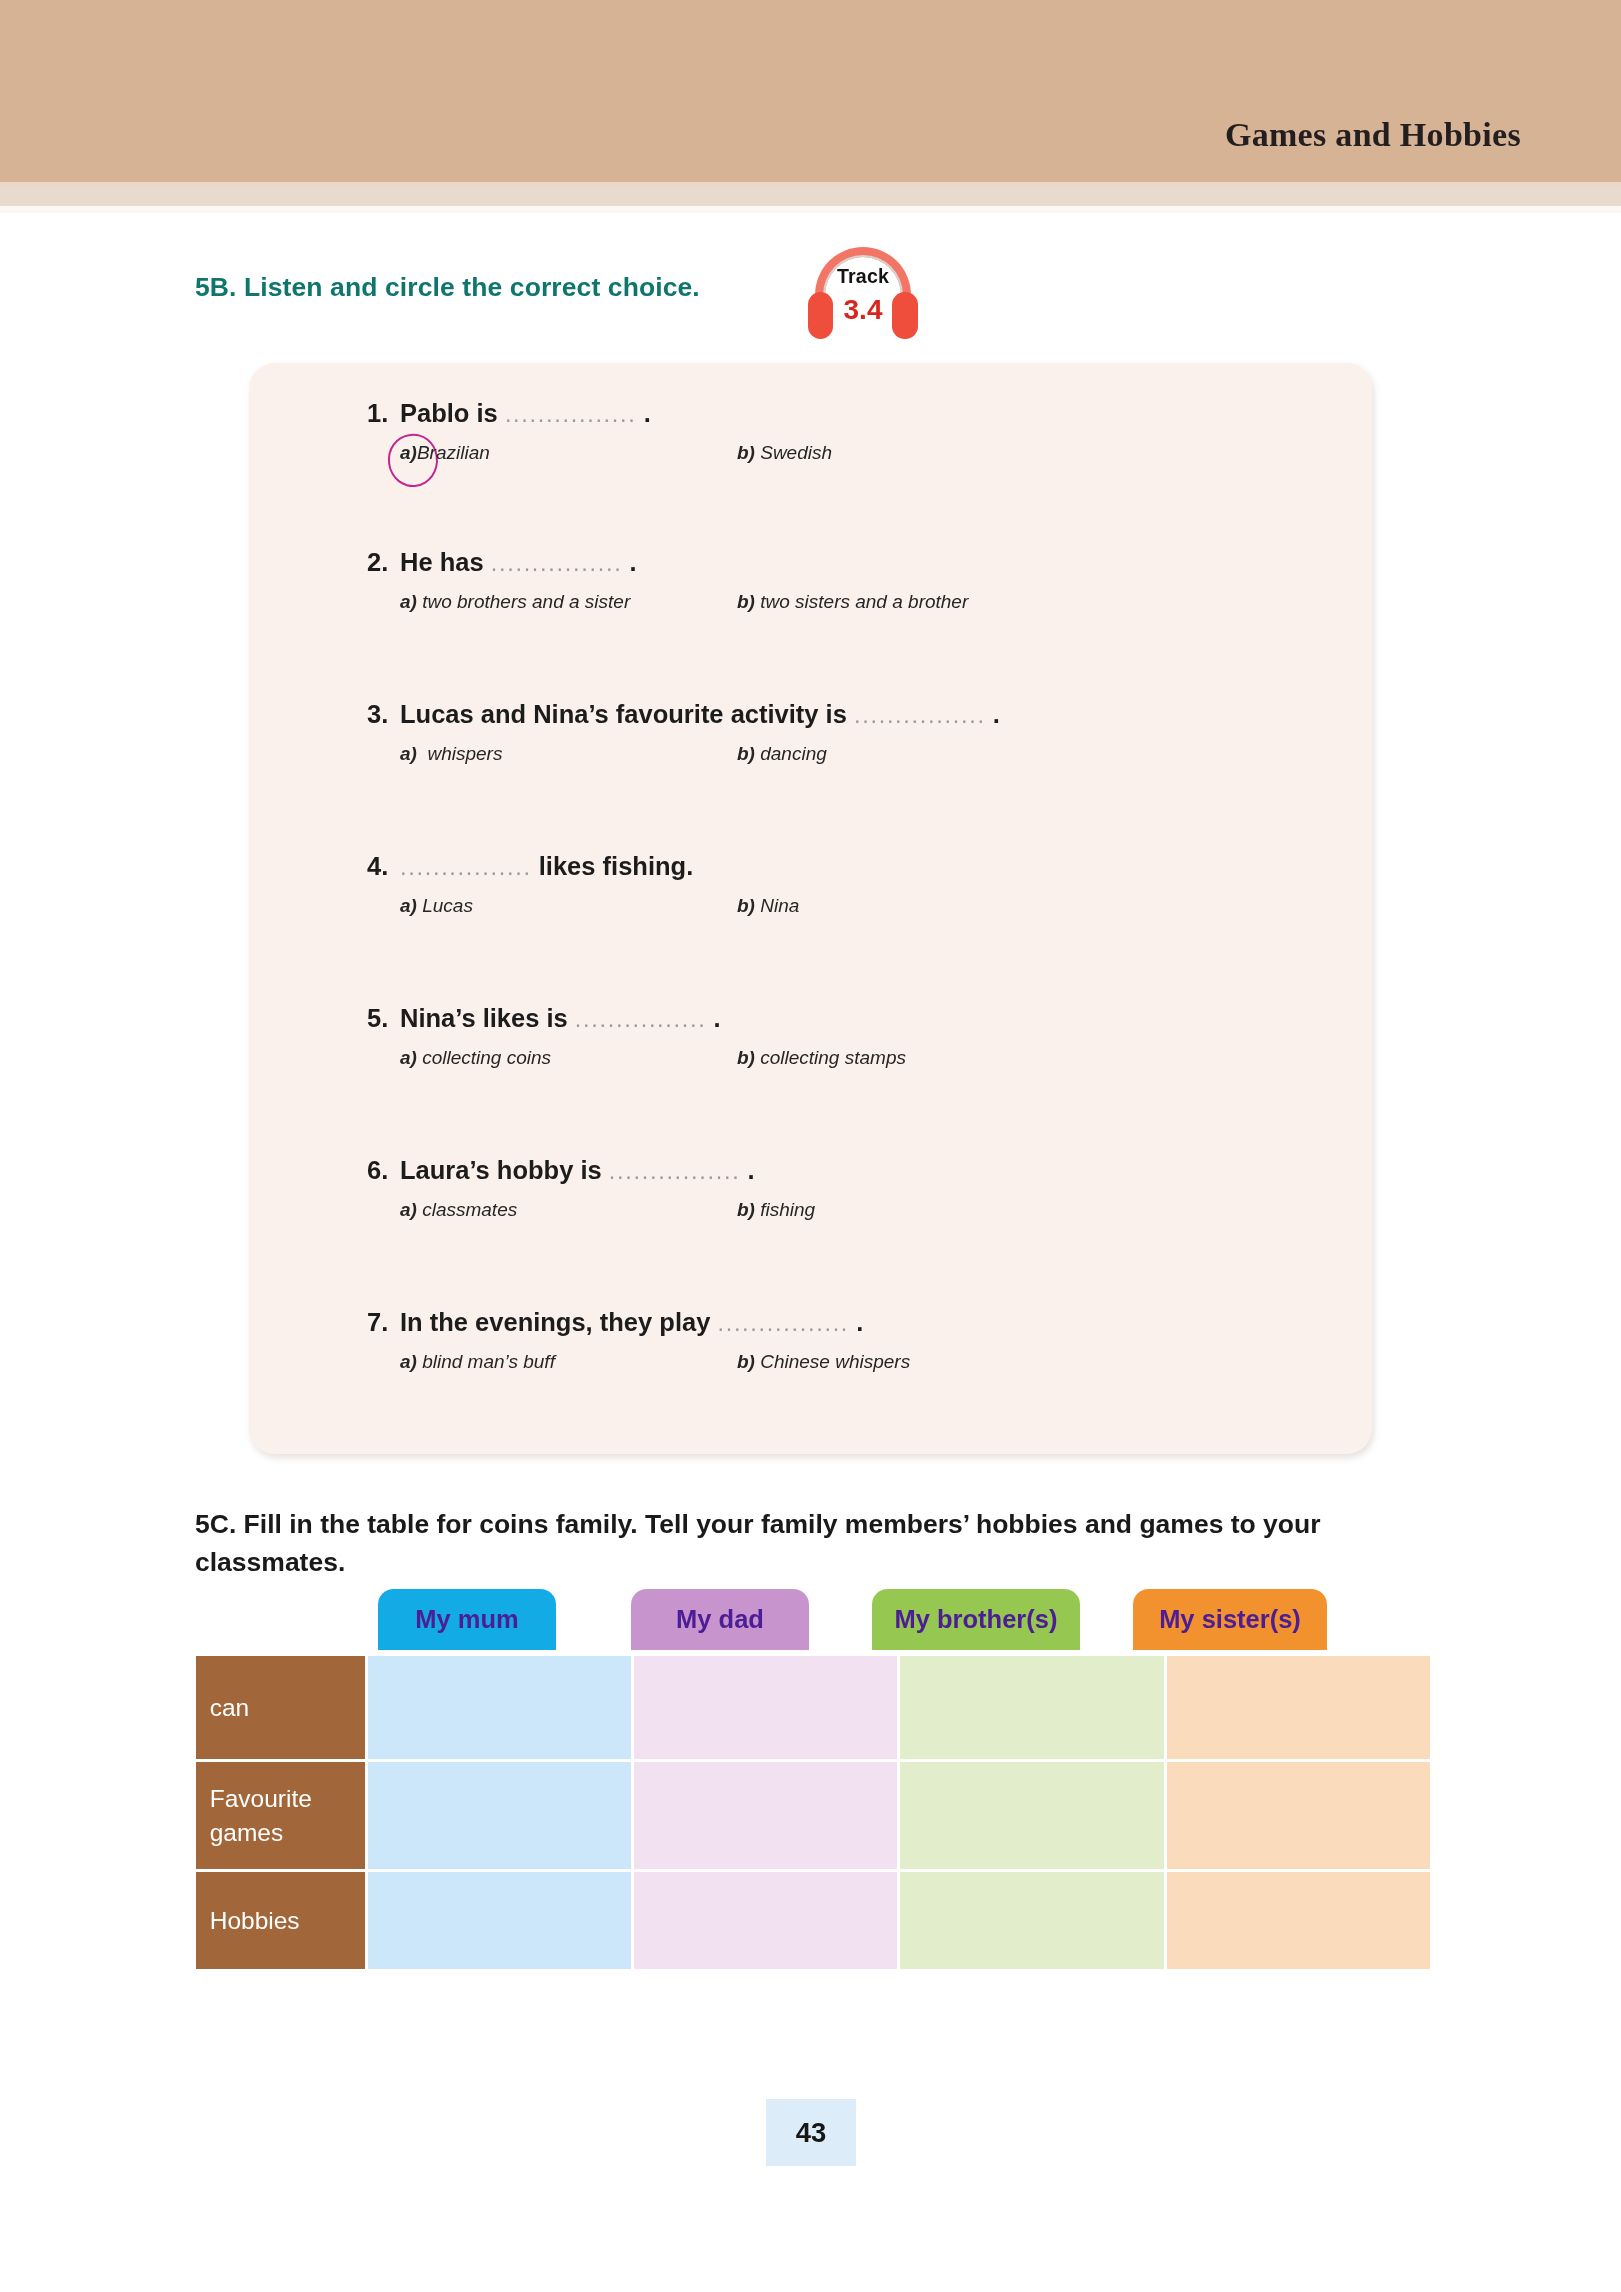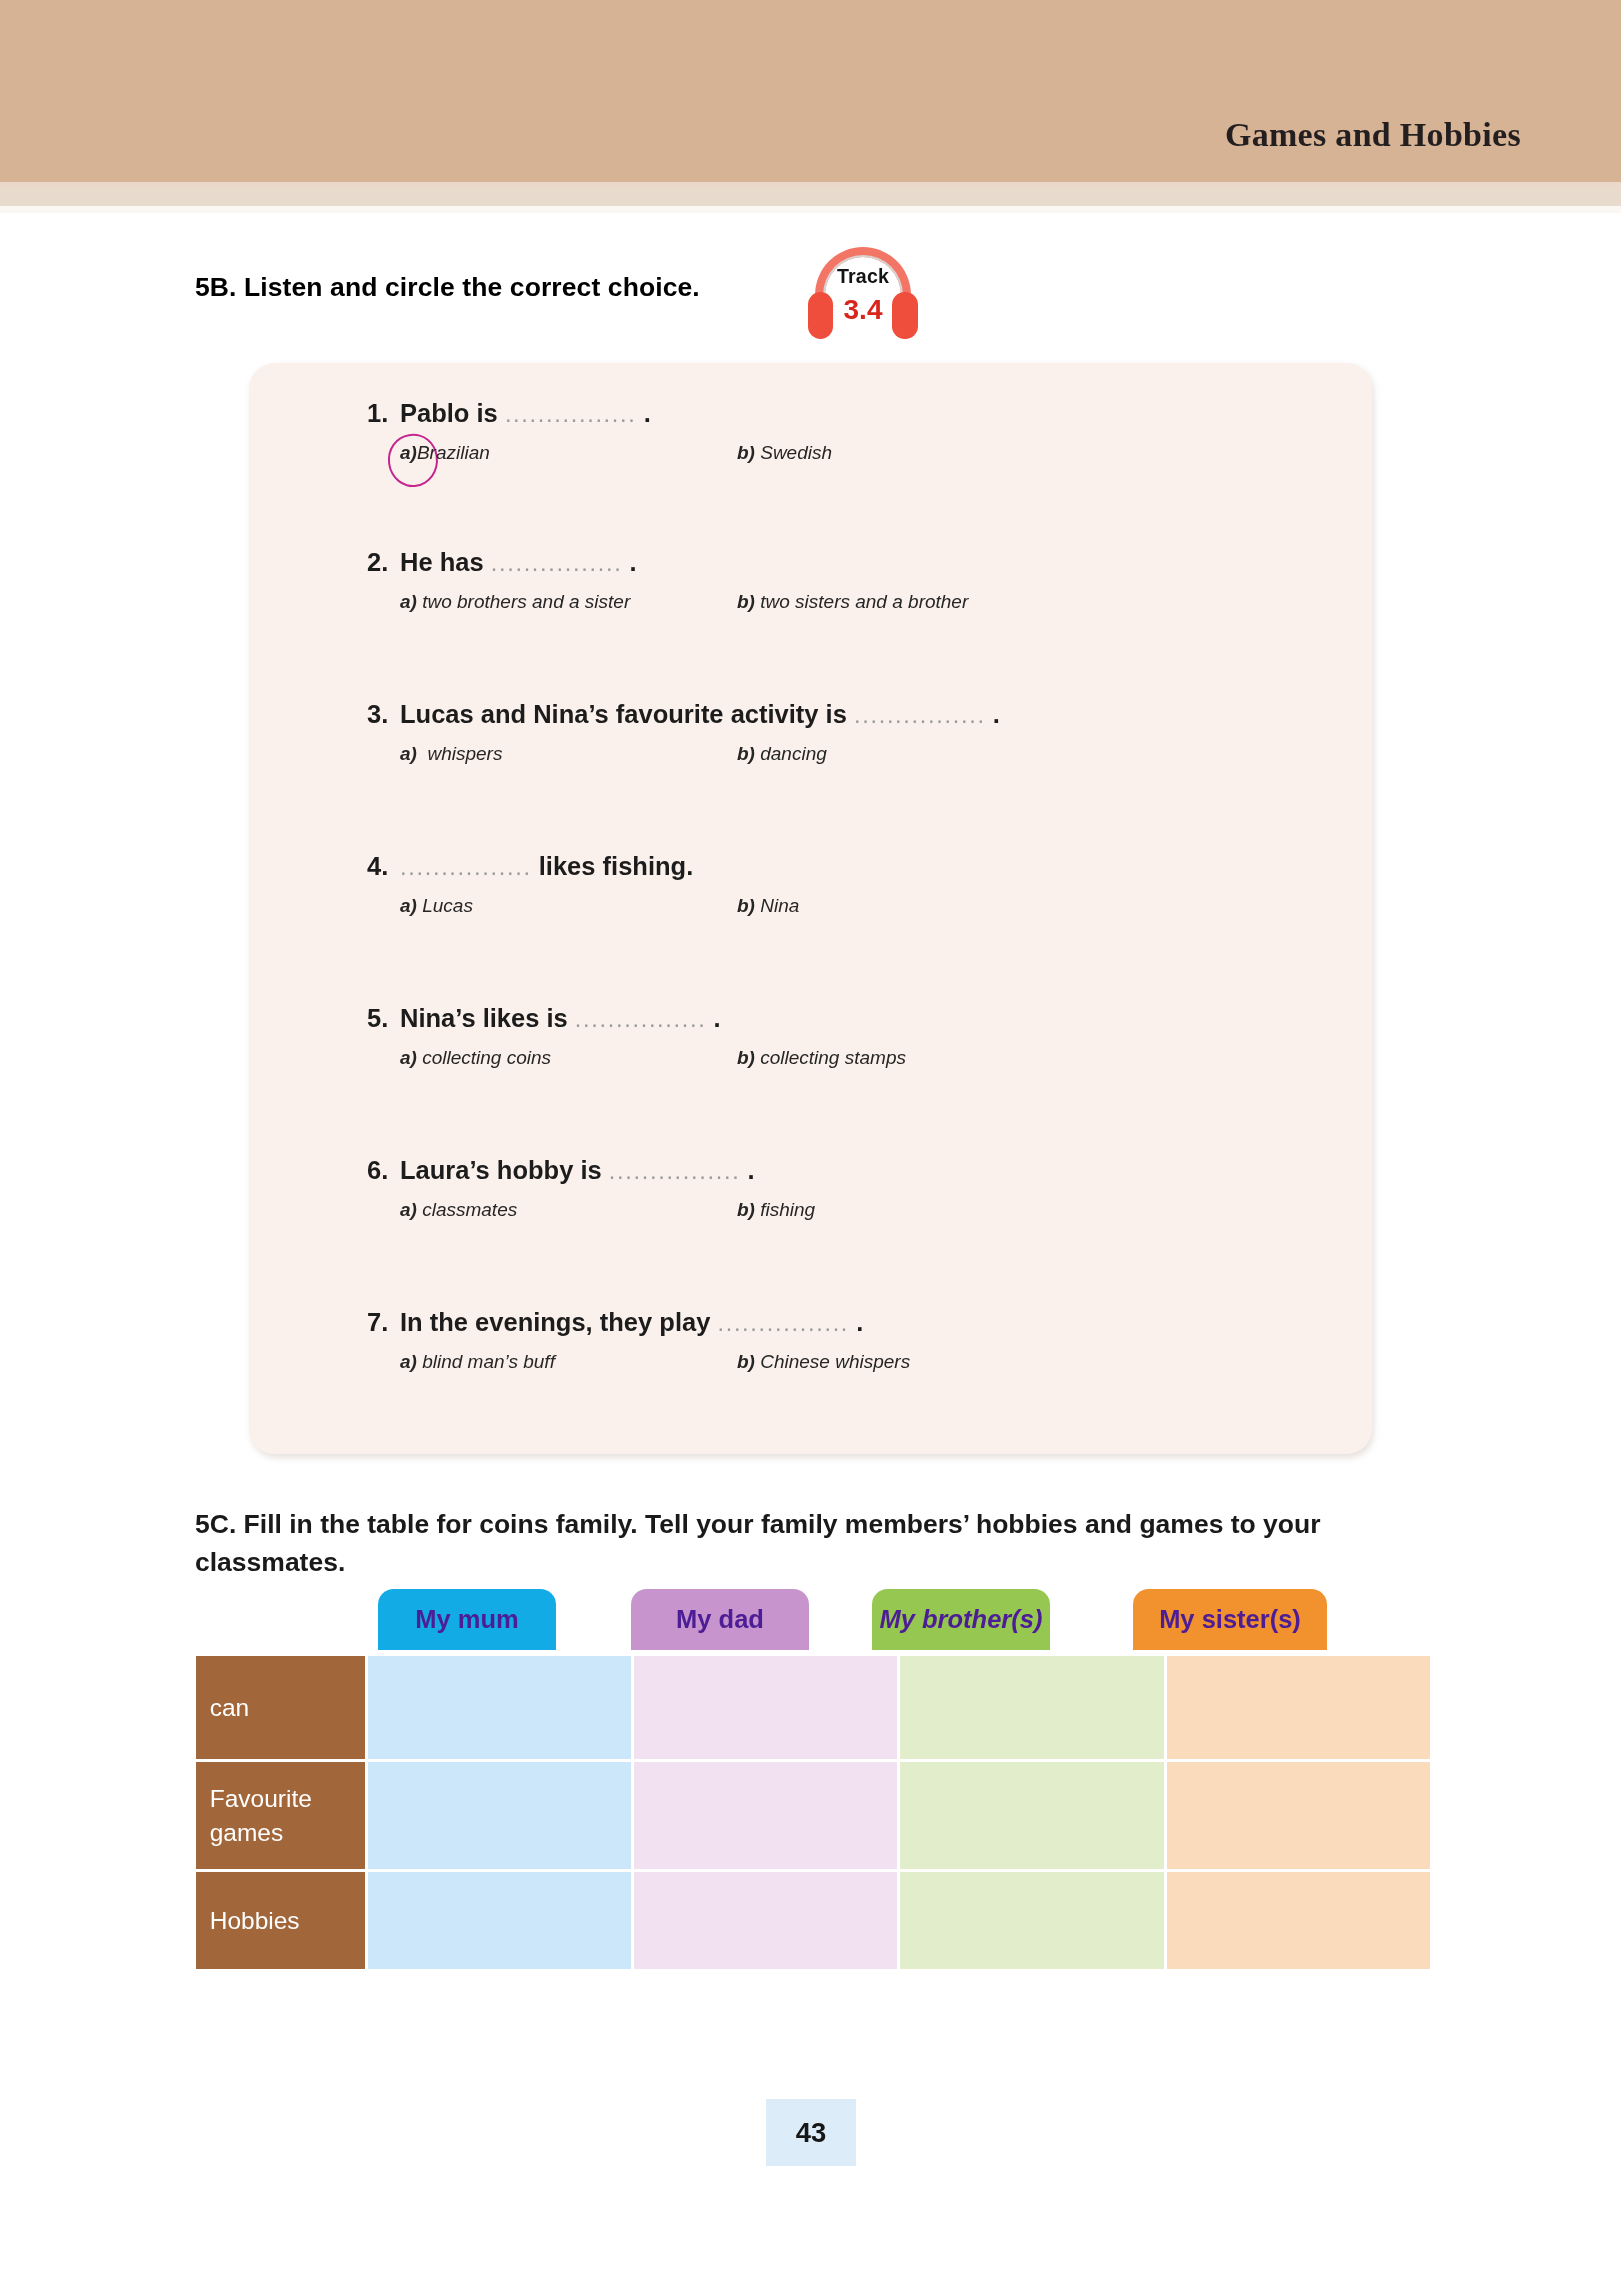--- a/index.html
+++ b/index.html
@@ -57,21 +57,21 @@
     background: #fbf8f3;
   }
 
   
   .instruction-5b {
     position: absolute;
     left: 195px;
     top: 272px;
     font-size: 26.5px;
     font-weight: bold;
-    color: #000000;
+    color: #0f766e;
     white-space: nowrap;
     letter-spacing: 0.1px;
   }
 
   
   .track-badge {
     position: absolute;
     left: 802px;
     top: 247px;
     width: 122px;
@@ -389,21 +389,21 @@
 <div class="instruction-5c">5C. Fill in the table for coins family. Tell your family members’ hobbies and games to your classmates.</div>
 
 <div class="family-table">
 
   <div class="col-tab" id="tab0" style="left: 182px; width: 178px; background: rgb(19, 171, 230);">
     <span>My mum</span>
   </div>
   <div class="col-tab" id="tab1" style="left: 435px; width: 178px; background: rgb(199, 148, 205);">
     <span>My dad</span>
   </div>
-  <div class="col-tab" id="tab2" style="left: 676px; width: 178px; background: rgb(149, 199, 81); font-style: italic;">
+  <div class="col-tab" id="tab2" style="left: 676px; width: 208px; background: rgb(149, 199, 81);">
     <span>My brother(s)</span>
   </div>
   <div class="col-tab" id="tab3" style="left: 937px; width: 194px; background: rgb(241, 146, 46);">
     <span>My sister(s)</span>
   </div>
 
   <table class="table-grid">
     <tbody>
       <tr class="row-h1">
         <td class="row-label" style="background: rgb(161, 102, 58);">can</td>

